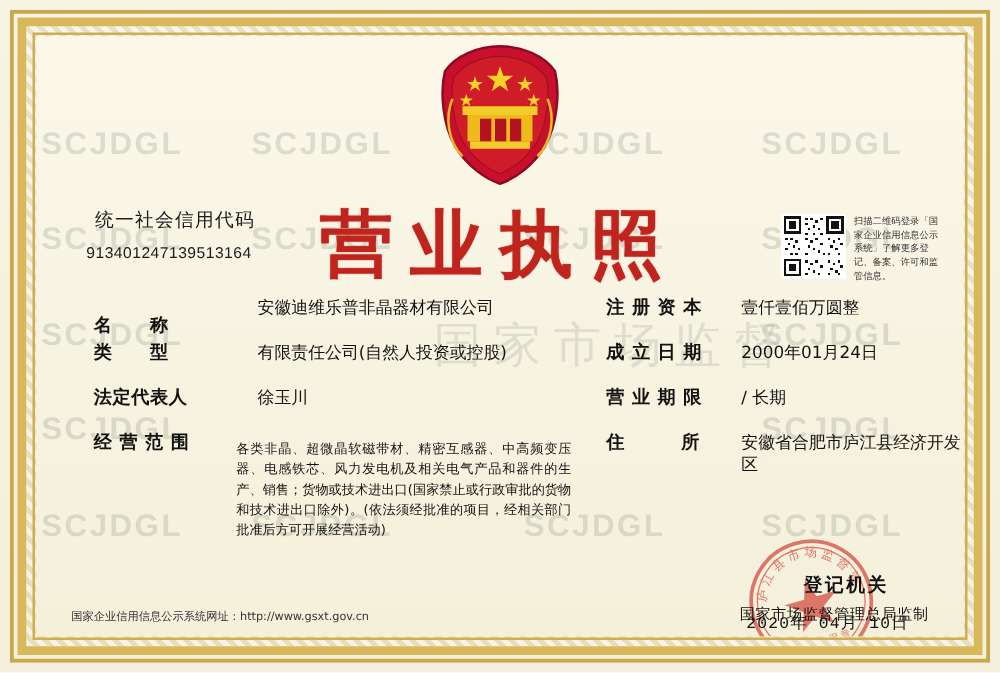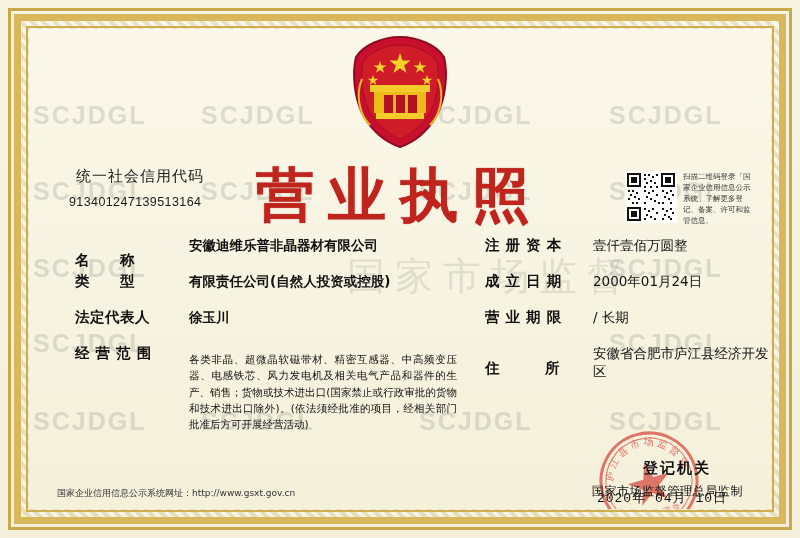--- a/index.html
+++ b/index.html
@@ -102,21 +102,21 @@
   }
   
   .field{position:absolute;font-family:"DejaVu Sans",sans-serif;color:#111;}
   .flabel{
     font-size:14.5px;letter-spacing:.5px;font-weight:bold;color:#111;
   }
   .fvalue{
     font-size:13.5px;color:#111;
   }
   .lab-l{position:absolute;left:46px;width:118px;}
-  .val-l{position:absolute;left:160px;font-weight:bold;}
+  .val-l{position:absolute;left:177px;}
   .lab-r{position:absolute;left:456px;width:100px;}
   .val-r{position:absolute;left:564px;}
   .scope-text{
     position:absolute;left:160px;top:322px;width:268px;
     font-size:10.5px;line-height:1.55;color:#111;
     font-family:"DejaVu Sans",sans-serif;
     text-align:justify;
   }
   .reg-org{
     position:absolute;right:60px;top:430px;
@@ -302,21 +302,21 @@
 
     <div class="field flabel lab-r" style="top:207px;">注 册 资 本</div>
     <div class="field fvalue val-r" style="top:208px;">壹仟壹佰万圆整</div>
 
     <div class="field flabel lab-r" style="top:243px;">成 立 日 期</div>
     <div class="field fvalue val-r" style="top:244px;">2000年01月24日</div>
 
     <div class="field flabel lab-r" style="top:279px;">营 业 期 限</div>
     <div class="field fvalue val-r" style="top:280px;">/ 长期</div>
 
-    <div class="field flabel lab-r" style="top:315px;margin-top:15px;">住　　　所</div>
+    <div class="field flabel lab-r" style="top:315px;">住　　　所</div>
     <div class="field fvalue val-r" style="top:316px;">安徽省合肥市庐江县经济开发区</div>
 
     <div class="stamp">
       <svg width="104" height="104" viewBox="0 0 104 104">
         <circle cx="52" cy="52" r="48" fill="none" stroke="#cf2a24" stroke-width="3"></circle>
         <circle cx="52" cy="52" r="43" fill="none" stroke="#cf2a24" stroke-width="1"></circle>
         <polygon points="52,34 57.2,49.3 73.3,49.3 60.3,58.8 65.3,74 52,64.6 38.7,74 43.7,58.8 30.7,49.3 46.8,49.3" fill="#cf2a24"></polygon>
         <path id="arc" d="M 16 52 A 36 36 0 0 1 88 52" fill="none"></path>
         <text font-size="10" fill="#cf2a24" font-family="DejaVu Sans, sans-serif" letter-spacing="3">
           <textPath href="#arc" startOffset="8%">庐江县市场监督管理局</textPath>

